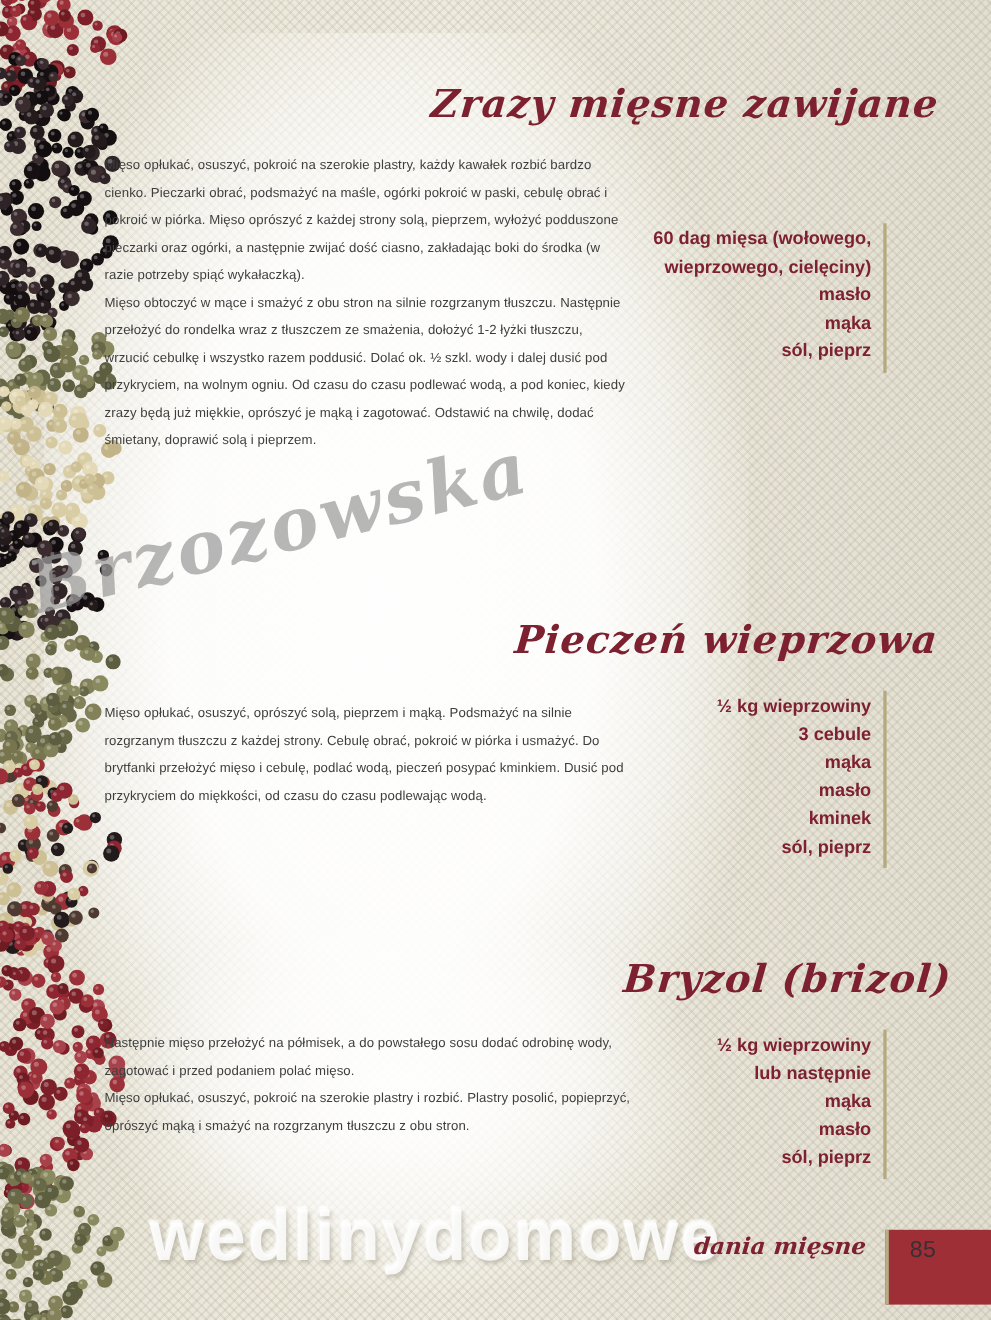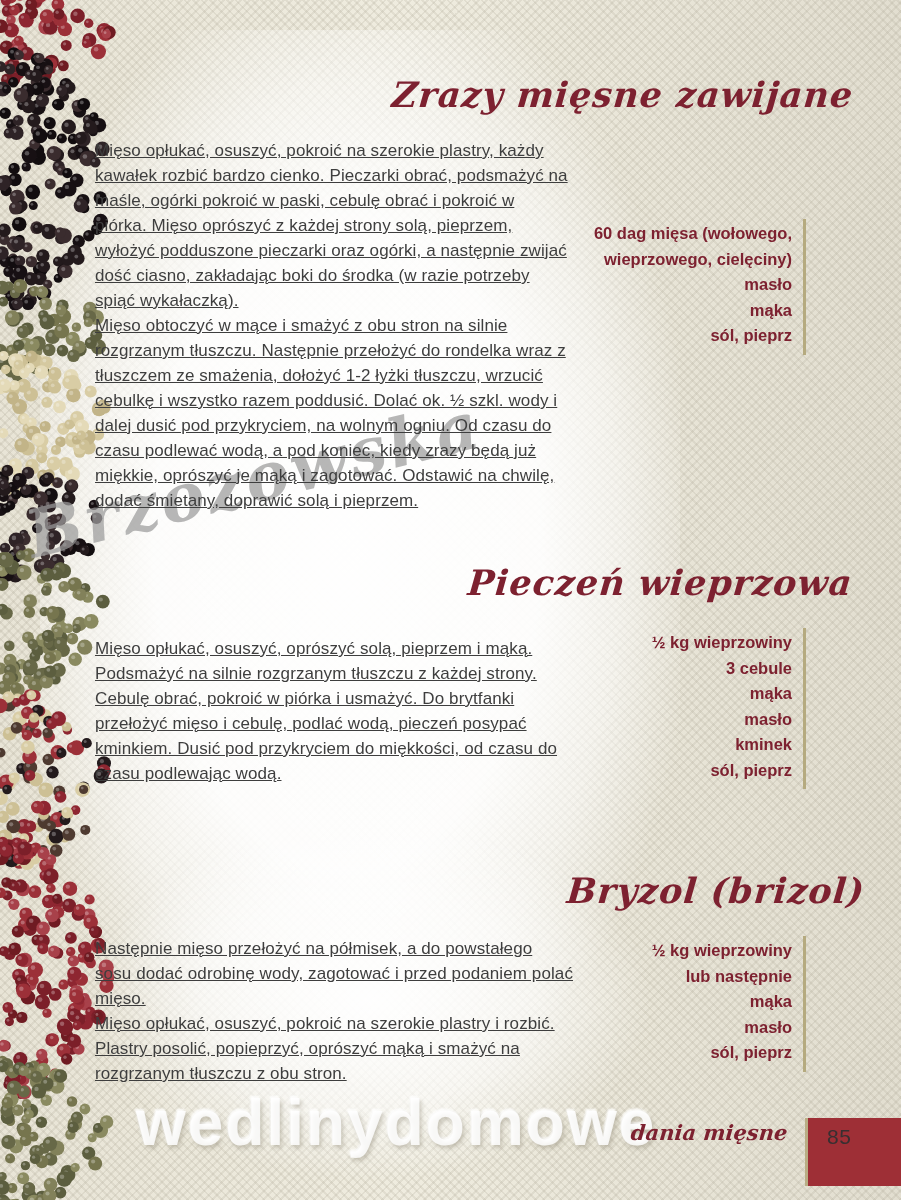--- a/index.html
+++ b/index.html
@@ -24,23 +24,22 @@
   }
   .pepper-strip{position:absolute;left:0;top:0;}
   .recipe-title{
     position:absolute;
     font-family:"DejaVu Serif","Liberation Serif",serif;
     font-style:italic;font-weight:bold;
     font-size:35px;color:#7d2130;letter-spacing:1px;
     transform:skewX(-5deg);white-space:nowrap;
   }
   .body-text{
-    position:absolute;font-size:17px;line-height:25px;color:#3e3e3e;
+    position:absolute;font-size:12px;line-height:25px;color:#3e3e3e;
     letter-spacing:0.1px;
-    text-decoration:underline;
   }
   .body-text p{margin:0;}
   .ingredients{
     position:absolute;text-align:right;
     color:#7d2130;font-weight:bold;font-size:16.5px;line-height:25.5px;
     padding:2px 11px 6px 0;border-right:3px solid #b5aa7f;
   }
   .ingredients div{white-space:nowrap;}
   .wm-diagonal{
     position:absolute;left:18px;top:498px;
@@ -1808,21 +1807,21 @@
 
   <div class="wm-diagonal">Brzozowska</div>
 
   <div class="wm-bottom">wedlinydomowe</div>
 
   <div class="recipe-title" style="top:74px;right:48px;">Zrazy mięsne zawijane</div>
   <div class="body-text" style="left:95px;top:138px;width:474px;">
     <p>Mięso opłukać, osuszyć, pokroić na szerokie plastry, każdy kawałek rozbić bardzo cienko. Pieczarki obrać, podsmażyć na maśle, ogórki pokroić w paski, cebulę obrać i pokroić w piórka. Mięso oprószyć z każdej strony solą, pieprzem, wyłożyć podduszone pieczarki oraz ogórki, a następnie zwijać dość ciasno, zakładając boki do środka (w razie potrzeby spiąć wykałaczką).</p>
     <p>Mięso obtoczyć w mące i smażyć z obu stron na silnie rozgrzanym tłuszczu. Następnie przełożyć do rondelka wraz z tłuszczem ze smażenia, dołożyć 1-2 łyżki tłuszczu, wrzucić cebulkę i wszystko razem poddusić. Dolać ok. ½ szkl. wody i dalej dusić pod przykryciem, na wolnym ogniu. Od czasu do czasu podlewać wodą, a pod koniec, kiedy zrazy będą już miękkie, oprószyć je mąką i zagotować. Odstawić na chwilę, dodać śmietany, doprawić solą i pieprzem.</p>
   </div>
-  <div class="ingredients" style="top:203px;right:95px;margin-top:16px;">
+  <div class="ingredients" style="top:203px;right:95px;">
       <div>60 dag mięsa (wołowego,</div>
       <div>wieprzowego, cielęciny)</div>
       <div>masło</div>
       <div>mąka</div>
       <div>sól, pieprz</div>
     </div>
 
   <div class="recipe-title" style="top:562px;right:48px;">Pieczeń wieprzowa</div>
   <div class="body-text" style="left:95px;top:636px;width:478px;">
     <p>Mięso opłukać, osuszyć, oprószyć solą, pieprzem i mąką. Podsmażyć na silnie rozgrzanym tłuszczu z każdej strony. Cebulę obrać, pokroić w piórka i usmażyć. Do brytfanki przełożyć mięso i cebulę, podlać wodą, pieczeń posypać kminkiem. Dusić pod przykryciem do miękkości, od czasu do czasu podlewając wodą.</p>

